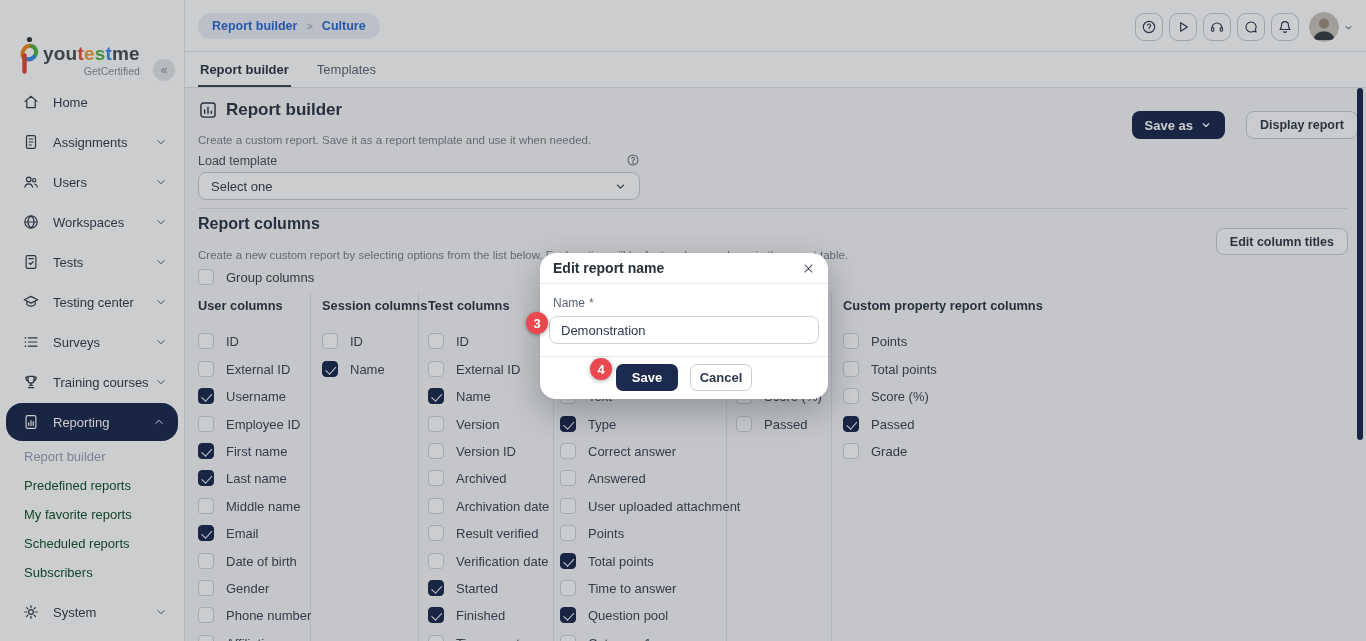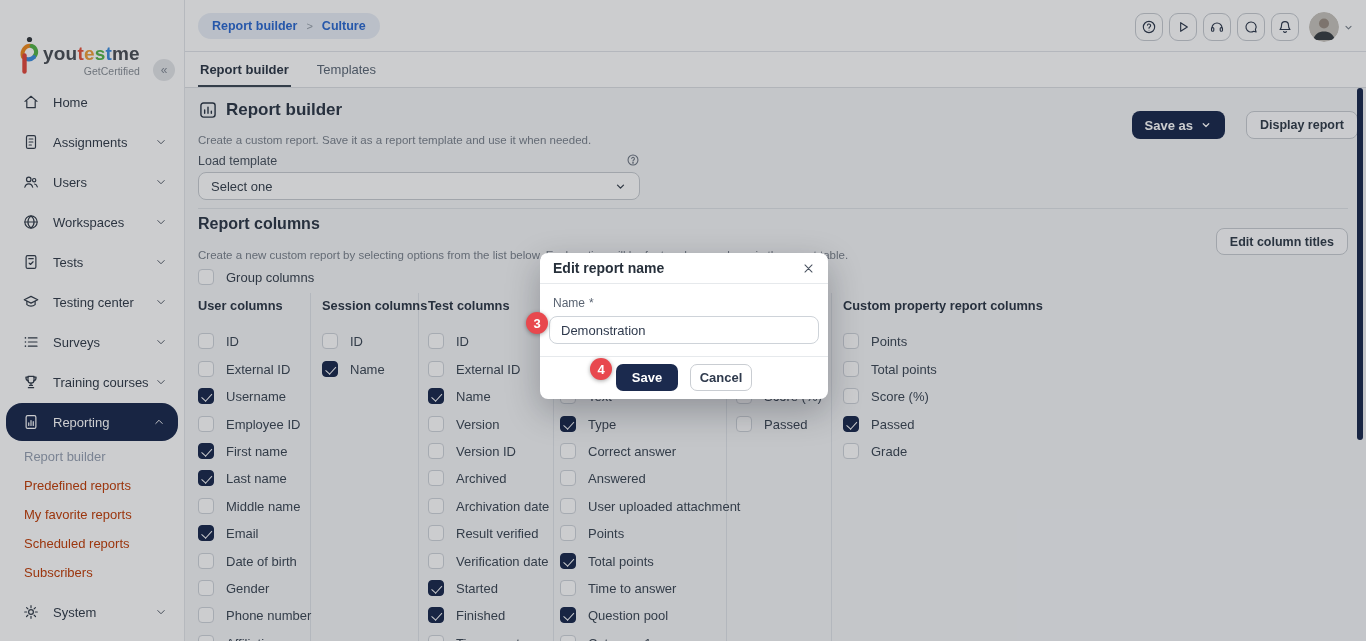--- a/index.html
+++ b/index.html
@@ -13,21 +13,21 @@
   .wordmark { font-size:19px; font-weight:700; letter-spacing:.2px; line-height:20px; }
   .tagline { font-size:10.5px; color:#8a9097; margin-top:1px; }
   .collapse-btn { position:absolute; right:9px; top:59px; width:22px; height:22px; border-radius:50%; background:#e4e6e9; border:none; color:#858d98; font-size:12px; line-height:22px; text-align:center; cursor:pointer; }
   #side-nav { position:absolute; left:0; top:82px; right:0; }
   .nav-item { display:flex; align-items:center; height:40px; padding:0 16px 0 22px; color:#343e4b; font-size:13px; font-weight:500; cursor:pointer; }
   .nav-item svg { width:18px; height:18px; margin-right:13px; flex:none; }
   .nav-item .chev { margin-left:auto; display:flex; }
   .nav-item .chev svg { width:14px; height:14px; margin:0; color:#4a5360; }
   .nav-item.active { background:#1b2a4e; color:#fff; border-radius:16px; margin:1px 6px; height:38px; padding:0 12px 0 16px; }
   .nav-item.active .chev svg { color:#fff; }
-  .sub-item { height:29px; display:flex; align-items:center; padding-left:24px; font-size:13px; color:#c2410c; font-weight:500; cursor:pointer; }
+  .sub-item { height:29px; display:flex; align-items:center; padding-left:24px; font-size:13px; color:#14532d; font-weight:500; cursor:pointer; }
   .sub-item.current { color:#98a2b3; }
   .after-gap { height:5px; }
 
   
   #topbar { position:absolute; left:185px; top:0; right:0; height:52px; background:#fff; border-bottom:1px solid #e1e4e8; z-index:5; }
   .breadcrumb { position:absolute; left:13px; top:13px; height:26px; border-radius:14px; background:#e9eef6; display:flex; align-items:center; padding:0 14px; gap:9px; }
   .crumb { font-size:12.5px; font-weight:600; color:#2d6ad0; cursor:pointer; }
   .crumb-sep { font-size:11px; color:#98a1ab; }
   .topbar-right { position:absolute; right:12px; top:12px; display:flex; align-items:center; gap:6px; }
   .searchbox { width:176px; height:27px; border:1px solid #c9cdd2; border-radius:8px; background:#fcfcfd; display:flex; align-items:center; padding:0 9px; gap:7px; margin-right:10px; }
@@ -75,21 +75,21 @@
   .colgroup { position:absolute; top:210px; }
   .col-header { font-size:12.8px; font-weight:700; color:#2e3947; height:16px; margin-bottom:8px; white-space:nowrap; }
   .col-row { height:27.4px; display:flex; align-items:flex-end; gap:12px; }
   .col-row .lbl { font-size:13px; color:#3e4956; white-space:nowrap; }
   .col-row.ghost { visibility:hidden; }
 
   .scroll-thumb { position:absolute; right:3px; top:0; width:6px; height:352px; background:#1b2a4e; border-radius:3px; cursor:pointer; }
 
   
   .overlay { position:absolute; inset:0; background:rgba(14,19,29,0.21); z-index:50; }
-  .modal { position:absolute; left:540px; top:253px; width:288px; background:#fff; border-radius:8px; box-shadow:0 12px 34px rgba(10,15,25,.28); z-index:100; }
+  .modal { position:absolute; left:540px; top:253px; width:288px; background:#fff; border-radius:16px; box-shadow:0 12px 34px rgba(10,15,25,.28); z-index:100; }
   .modal-header { height:31px; display:flex; align-items:center; justify-content:space-between; padding:0 13px; border-bottom:1px solid #e6e9ec; }
   .modal-title { font-size:14px; font-weight:700; color:#27303b; }
   .modal-close { background:none; border:none; color:#4a5360; cursor:pointer; display:flex; }
   .modal-close svg { width:13px; height:13px; }
   .modal-body { padding:8px 9px 12px; }
   .field-label { font-size:12px; color:#5a6472; margin:4px 0 6px 4px; display:flex; gap:4px; }
   .field-input { width:100%; height:28px; border:1px solid #ced3d9; border-radius:8px; padding:0 11px; font-family:"Liberation Sans",sans-serif; font-size:13px; color:#2f3a4d; outline:none; background:#fff; }
   .modal-footer { border-top:1px solid #e6e9ec; padding:7px 0 8px; display:flex; justify-content:center; gap:12px; }
   .btn-save { background:#1b2a4e; color:#fff; border:none; border-radius:7px; width:62px; height:27px; font-family:"Liberation Sans",sans-serif; font-size:13px; font-weight:700; cursor:pointer; }
   .btn-cancel { background:#fff; color:#2f3a4d; border:1px solid #c9cdd2; border-radius:7px; width:62px; height:27px; font-family:"Liberation Sans",sans-serif; font-size:13px; font-weight:700; cursor:pointer; }

